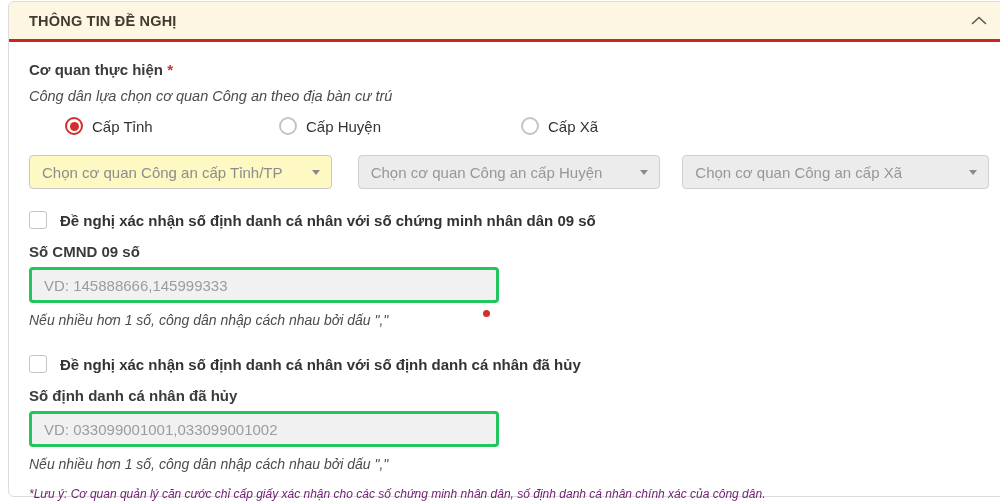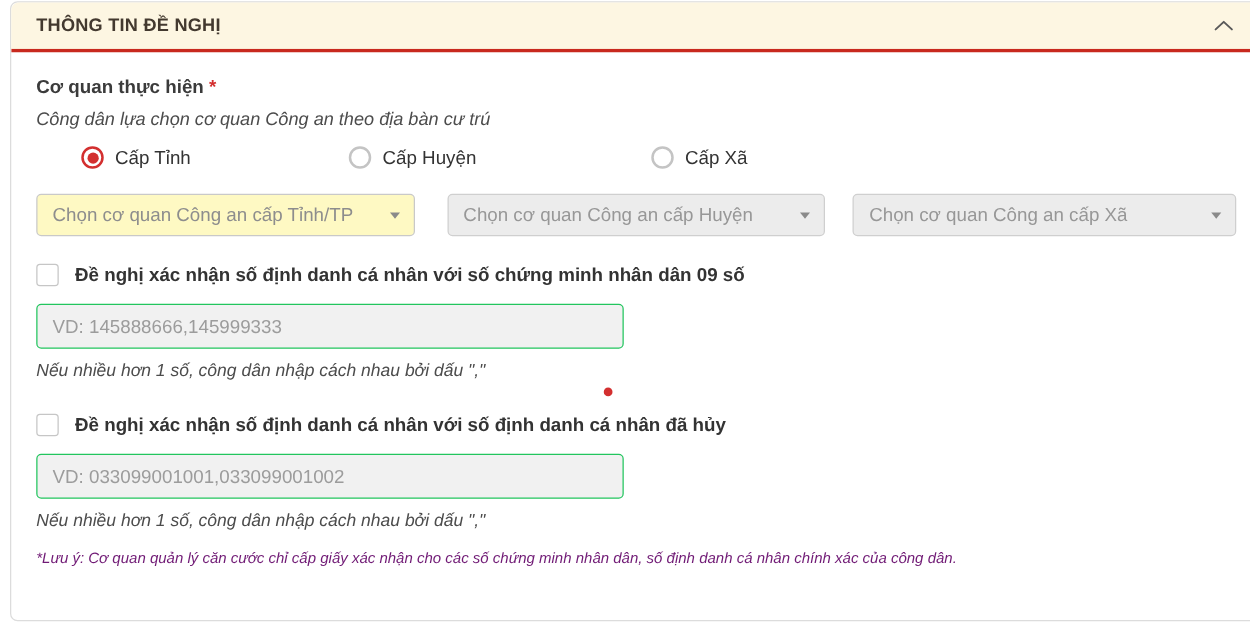--- a/index.html
+++ b/index.html
@@ -34,21 +34,21 @@
   .sel.s2 { width:304px; margin-right:22px; }
   .sel.s3 { width:308px; }
   .sel-text { overflow:hidden; white-space:nowrap; }
   .caret { width:0; height:0; border-left:4.5px solid transparent;
     border-right:4.5px solid transparent; border-top:5.5px solid #8a8a8a; flex:none; margin-left:8px; }
   .check-row { display:flex; align-items:center; margin-bottom:14px; cursor:pointer; }
   .checkbox { width:18px; height:18px; border:1.5px solid #c6c6c6; border-radius:3px;
     background:#fff; margin-right:13px; flex:none; }
   .check-label { font-size:15px; font-weight:700; color:#333; }
   .field-label { font-size:15px; font-weight:600; color:#3b3b3b; margin-bottom:7px; }
-  .text-input { width:470px; height:36px; background:#f1f1f1; border:1px solid #22c55e;
+  .text-input { width:470px; height:36px; background:#f1f1f1; border:3px solid #22c55e;
     border-radius:4px; padding:0 12px; font-size:15px; color:#555;
     font-family:"Liberation Sans", sans-serif; }
   .text-input::placeholder { color:#9c9c9c; opacity:1; }
   .note { font-style:italic; font-size:14px; color:#4c4c4c; margin-top:9px; }
   .gap-lg { margin-bottom:27px; }
   .footer-note { font-style:italic; font-size:12px; font-weight:500; color:#701a75;
     margin-top:15px; }
   .red-dot { position:absolute; left:474px; top:308px; width:7px; height:7px;
     border-radius:50%; background:#d32f2f; }
 </style>
@@ -103,28 +103,30 @@
         <span class="sel-text">Chọn cơ quan Công an cấp Xã</span>
         <span class="caret"></span>
       </div>
     </div>
 
     <div class="check-row">
       <span class="checkbox"></span>
       <span class="check-label">Đề nghị xác nhận số định danh cá nhân với số chứng minh nhân dân 09 số</span>
     </div>
 
+    <div class="field-label">Số CMND 09 số</div>
     <input class="text-input" type="text" placeholder="VD: 145888666,145999333" style="">
     <div class="note gap-lg">Nếu nhiều hơn 1 số, công dân nhập cách nhau bởi dấu ","</div>
 
     <div class="check-row">
       <span class="checkbox"></span>
       <span class="check-label">Đề nghị xác nhận số định danh cá nhân với số định danh cá nhân đã hủy</span>
     </div>
 
+    <div class="field-label">Số định danh cá nhân đã hủy</div>
     <input class="text-input" type="text" placeholder="VD: 033099001001,033099001002" style="">
     <div class="note">Nếu nhiều hơn 1 số, công dân nhập cách nhau bởi dấu ","</div>
 
     <div class="footer-note">*Lưu ý: Cơ quan quản lý căn cước chỉ cấp giấy xác nhận cho các số chứng minh nhân dân, số định danh cá nhân chính xác của công dân.</div>
   </div>
 
   <span class="red-dot"></span>
 </div>
 
 </body></html>

